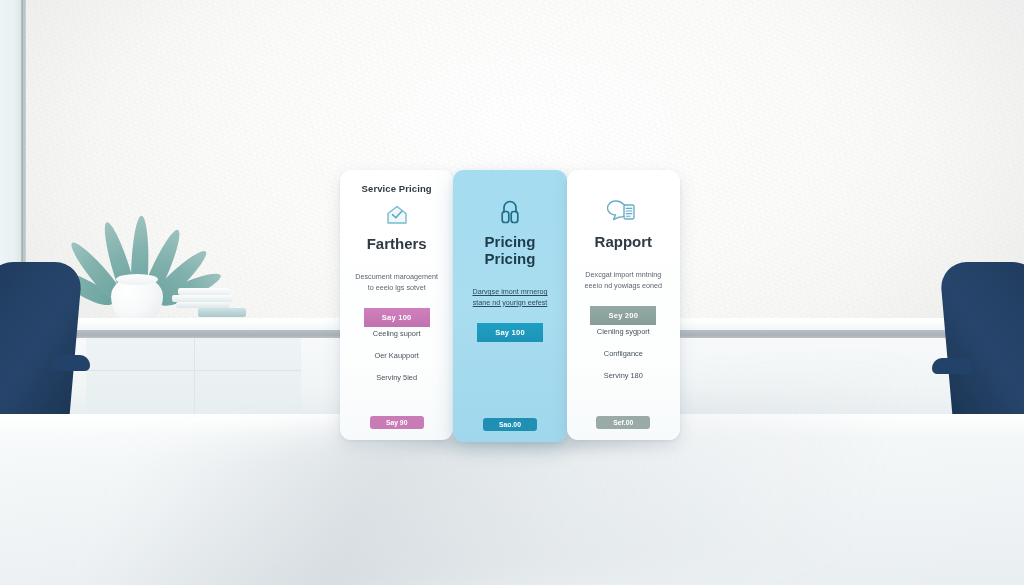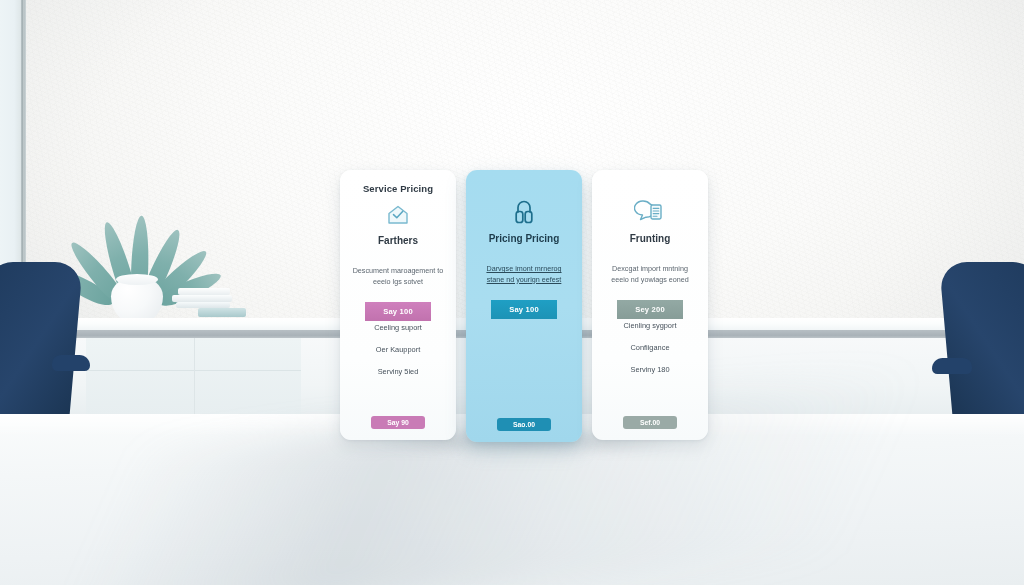--- a/index.html
+++ b/index.html
@@ -127,21 +127,21 @@
 
   
   .cards-shadow{
     position:absolute;left:330px;top:424px;width:392px;height:34px;
     background:radial-gradient(ellipse 196px 17px at 50% 50%, rgba(120,134,146,.30) 0%, rgba(120,134,146,.10) 55%, rgba(255,255,255,0) 80%);
     filter:blur(5px);
   }
 
   
   .cards{
-    position:absolute;left:340px;top:170px;width:368px;height:272px;
+    position:absolute;left:340px;top:170px;width:340px;height:272px;
     display:flex;justify-content:space-between;align-items:flex-start;
   }
   .card{
     width:116px;height:270px;
     border-radius:11px;
     background:linear-gradient(180deg,#ffffff 0%,#fdfefe 70%,#f7fafb 100%);
     box-shadow:0 6px 16px rgba(110,126,140,.18), 0 1px 3px rgba(110,126,140,.12);
     display:flex;flex-direction:column;align-items:center;
     padding:10px 7px 0 7px;box-sizing:border-box;
     position:relative;
@@ -152,21 +152,21 @@
     height:272px;
   }
 
   .card-title{
     font-size:9.5px;font-weight:700;color:#2f3a44;letter-spacing:.1px;
     text-align:center;margin-top:3px;
     filter:blur(.22px);
   }
   .card-icon{height:34px;display:flex;align-items:center;justify-content:center;margin-top:3px;}
   .card-sub{
-    font-size:10px;font-weight:700;color:#2f3a44;text-align:center;margin-top:4px;
+    font-size:15px;font-weight:700;color:#2f3a44;text-align:center;margin-top:4px;
     filter:blur(.25px);
   }
   .card-desc{
     font-size:7.2px;line-height:1.5;color:#5c666f;text-align:center;
     margin-top:20px;padding:0 5px;
     filter:blur(.4px);
   }
   .card-cta{
     margin-top:14px;width:66px;height:19px;border-radius:0;
     display:flex;align-items:center;justify-content:center;
@@ -292,21 +292,21 @@
 
     <div class="card">
       <div class="card-title"></div>
       <div class="card-icon" style="margin-top:12px;">
         <svg width="32" height="28" viewBox="0 0 32 28">
           <path d="M16 6 A8.5 7 0 1 0 8.5 17 L6.5 21.5 L12 19.2 A8.5 7 0 0 0 16 6 Z" fill="none" stroke="#6aaec6" stroke-width="1.4" stroke-linejoin="round"></path>
           <rect x="17" y="7" width="10" height="14" rx="1.4" fill="#f4fafc" stroke="#6aaec6" stroke-width="1.4"></rect>
           <path d="M19.2 10.4 H24.8 M19.2 13 H24.8 M19.2 15.6 H24.8 M19.2 18.2 H23" stroke="#6aaec6" stroke-width="1.1" stroke-linecap="round"></path>
         </svg>
       </div>
-      <div class="card-sub">Frunting</div>
+      <div class="card-sub">Rapport</div>
       <div class="card-desc">Dexcgat import mntning eeeio nd yowiags eoned</div>
       <button class="card-cta cta-sage">Sey 200</button>
       <div class="feat-list">
         <div class="feat">Cienling sygport</div>
         <div class="feat">Confiigance</div>
         <div class="feat">Serviny 180</div>
       </div>
       <div class="card-foot">
         <div class="price-pill pill-sage">Sef.00</div>
       </div>

